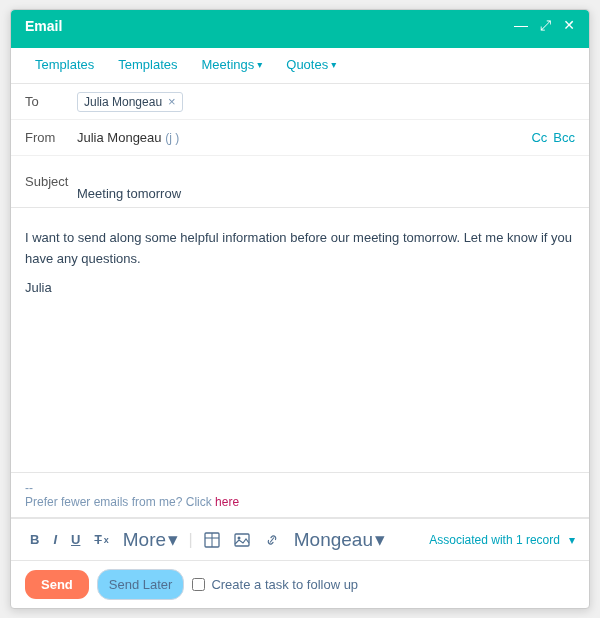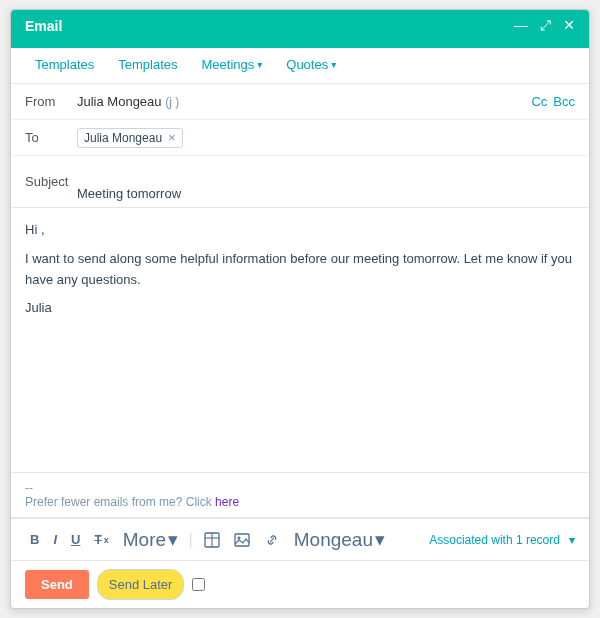--- a/index.html
+++ b/index.html
@@ -153,21 +153,21 @@
     }
 
     .footer-text {
       padding: 8px 14px;
       font-size: 12px;
       color: #7c98b6;
       border-bottom: 1px solid #e5e5e5;
     }
 
     .footer-text a {
-      color: #6d28d9;
+      color: #be185d;
       text-decoration: none;
       cursor: pointer;
     }
 
     .toolbar {
       display: flex;
       align-items: center;
       padding: 6px 14px;
       border-bottom: 1px solid #e5e5e5;
       gap: 4px;
@@ -231,29 +231,29 @@
       display: flex;
       align-items: center;
       padding: 8px 14px;
       gap: 8px;
     }
 
     .btn-send {
       background: #ff7a59;
       color: #fff;
       border: none;
-      border-radius: 3px;
+      border-radius: 11px;
       padding: 7px 16px;
       font-size: 13px;
       font-weight: 600;
       cursor: pointer;
     }
 
     .btn-send-later {
-      background: #fde047;
+      background: #7dd3fc;
       color: #516f90;
       border: 1px solid #cbd6e2;
       border-radius: 13px;
       padding: 7px 11px;
       font-size: 13px;
       cursor: pointer;
     }
 
     .checkbox-label {
       display: flex;
@@ -312,49 +312,48 @@
     </a>
     <a class="nav-item">
       <span>Quotes</span>
       <span class="chevron">▾</span>
     </a>
   </div>
 
   <div class="email-fields">
 
     <div class="field-row">
+      <span class="field-label">To</span>
+      <div class="field-value">
+        <span class="tag">
+          <span>Julia Mongeau</span>
+          <span class="tag-close">×</span>
+        </span>
+      </div>
+    </div>
+
+    <div class="field-row">
       <span class="field-label">From</span>
       <div class="field-value">
         <span>Julia Mongeau</span>
         <span class="from-email">(j                          )</span>
       </div>
       <div class="cc-bcc">
         <a>Cc</a>
         <a>Bcc</a>
       </div>
     </div>
 
     <div class="field-row">
-      <span class="field-label">To</span>
-      <div class="field-value">
-        <span class="tag">
-          <span>Julia Mongeau</span>
-          <span class="tag-close">×</span>
-        </span>
-      </div>
-    </div>
-
-    <div class="field-row">
       <span class="field-label">Subject</span>
       <span class="subject-text field-value">Meeting tomorrow</span>
     </div>
   </div>
 
   <div class="email-body">
-    <p>Hi ,</p>
     <p></p>
     <p>I want to send along some helpful information before our meeting tomorrow. Let me know if you have any questions.</p>
     <p></p>
     <p>Julia</p>
   </div>
 
   <hr class="divider-line">
 
   <div class="footer-text">
     <span>--</span><br>
@@ -411,16 +410,17 @@
         <span>▾</span>
       </a>
     </div>
   </div>
 
   <div class="action-bar">
     <button class="btn-send">Send</button>
     <button class="btn-send-later">Send Later</button>
     <label class="checkbox-label">
       <input type="checkbox" style="">
+      <span>Create a task to follow up</span>
     </label>
   </div>
 
 </div>
 
 </body></html>

